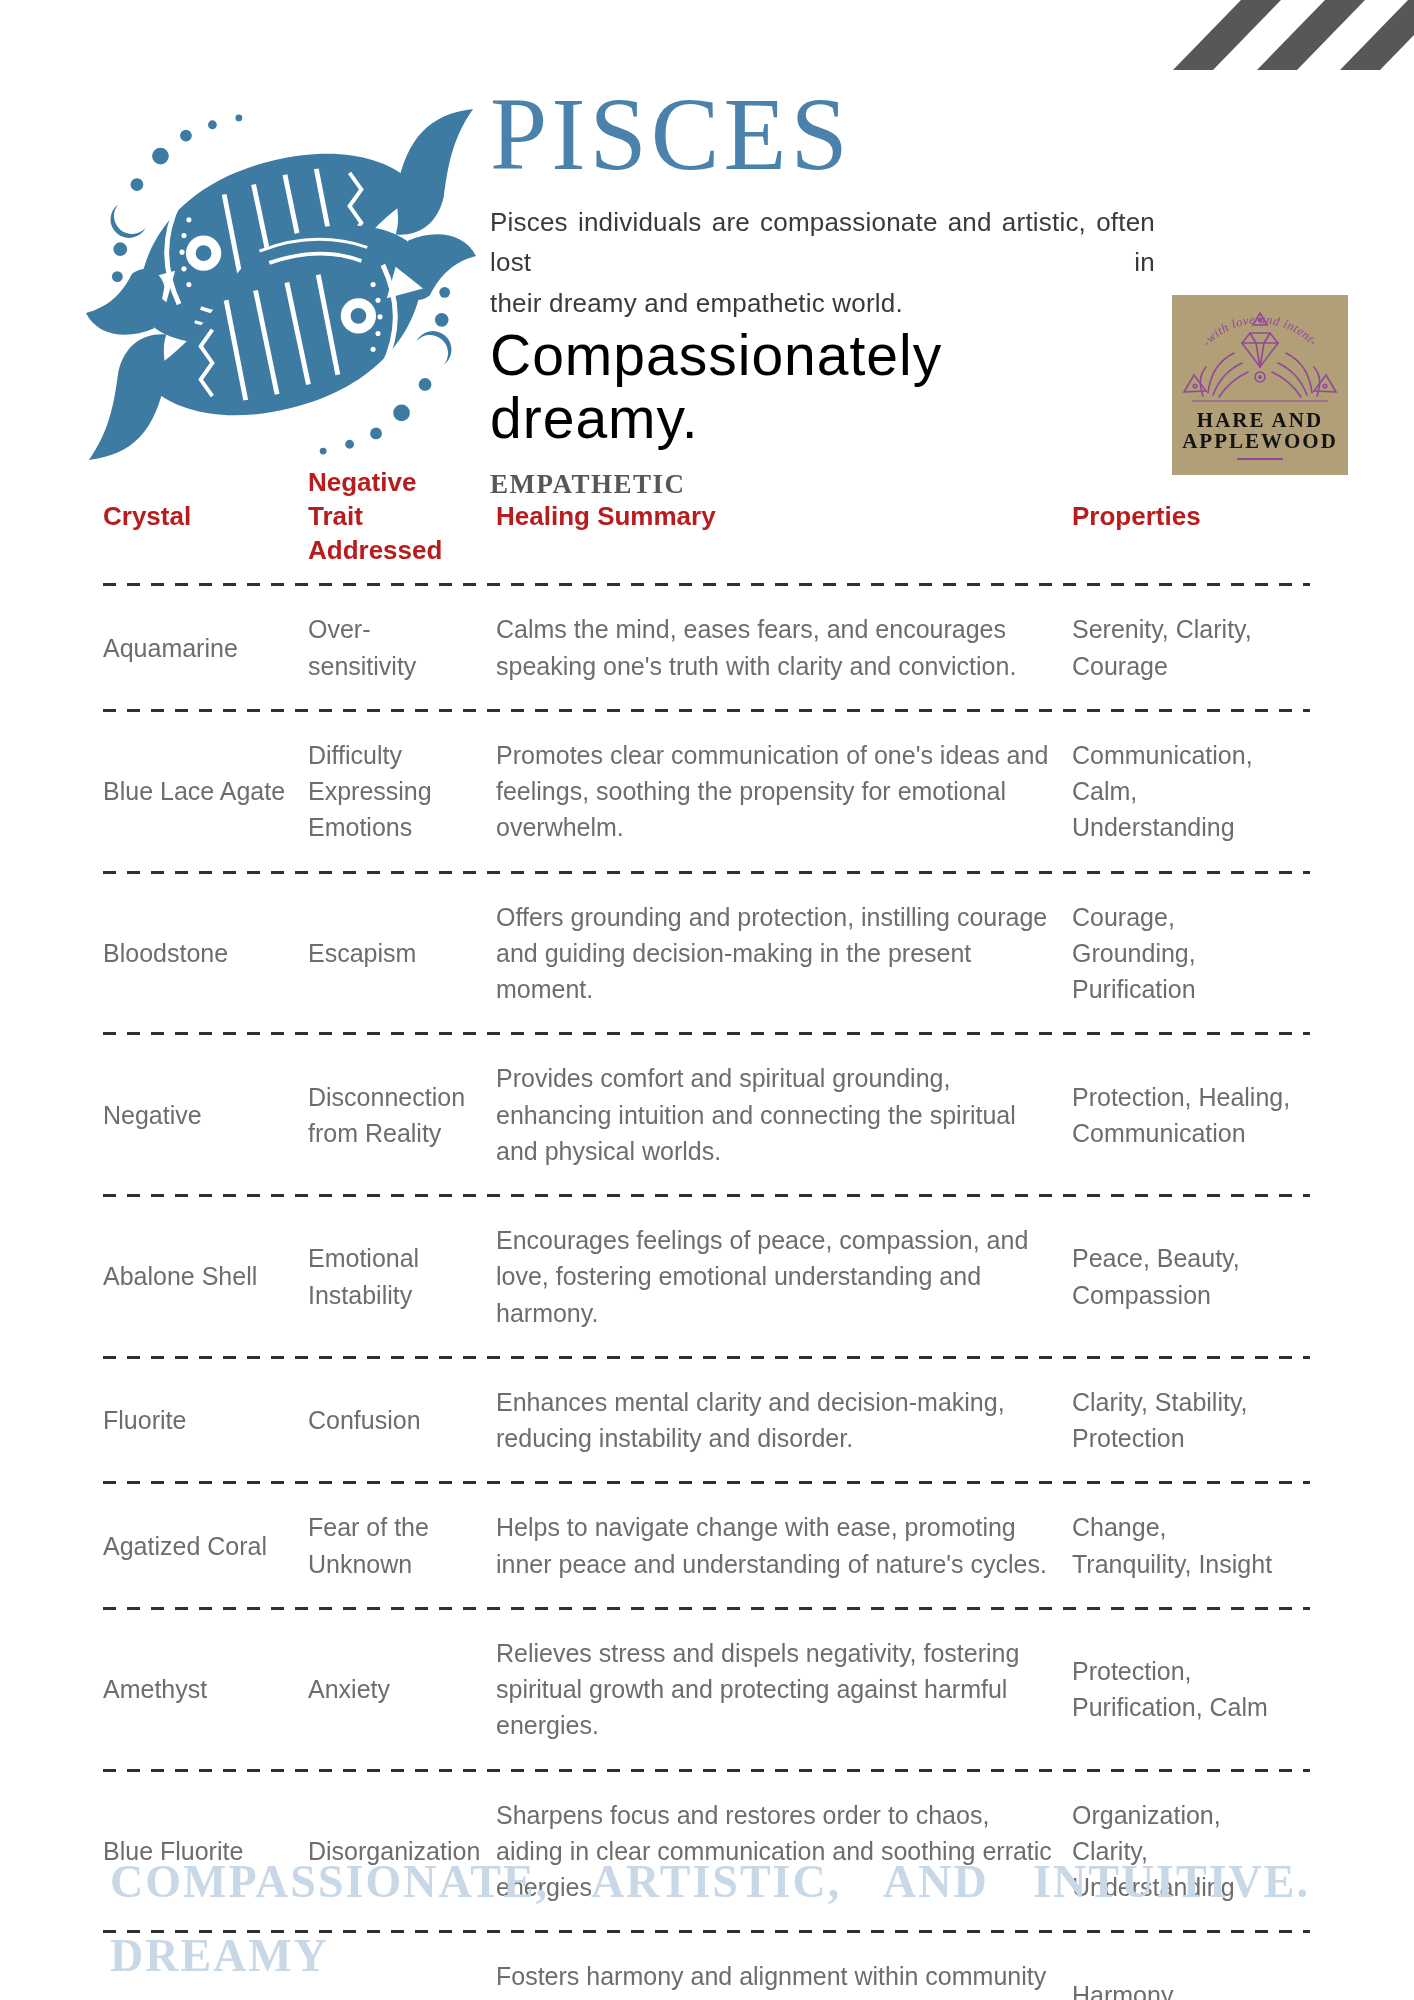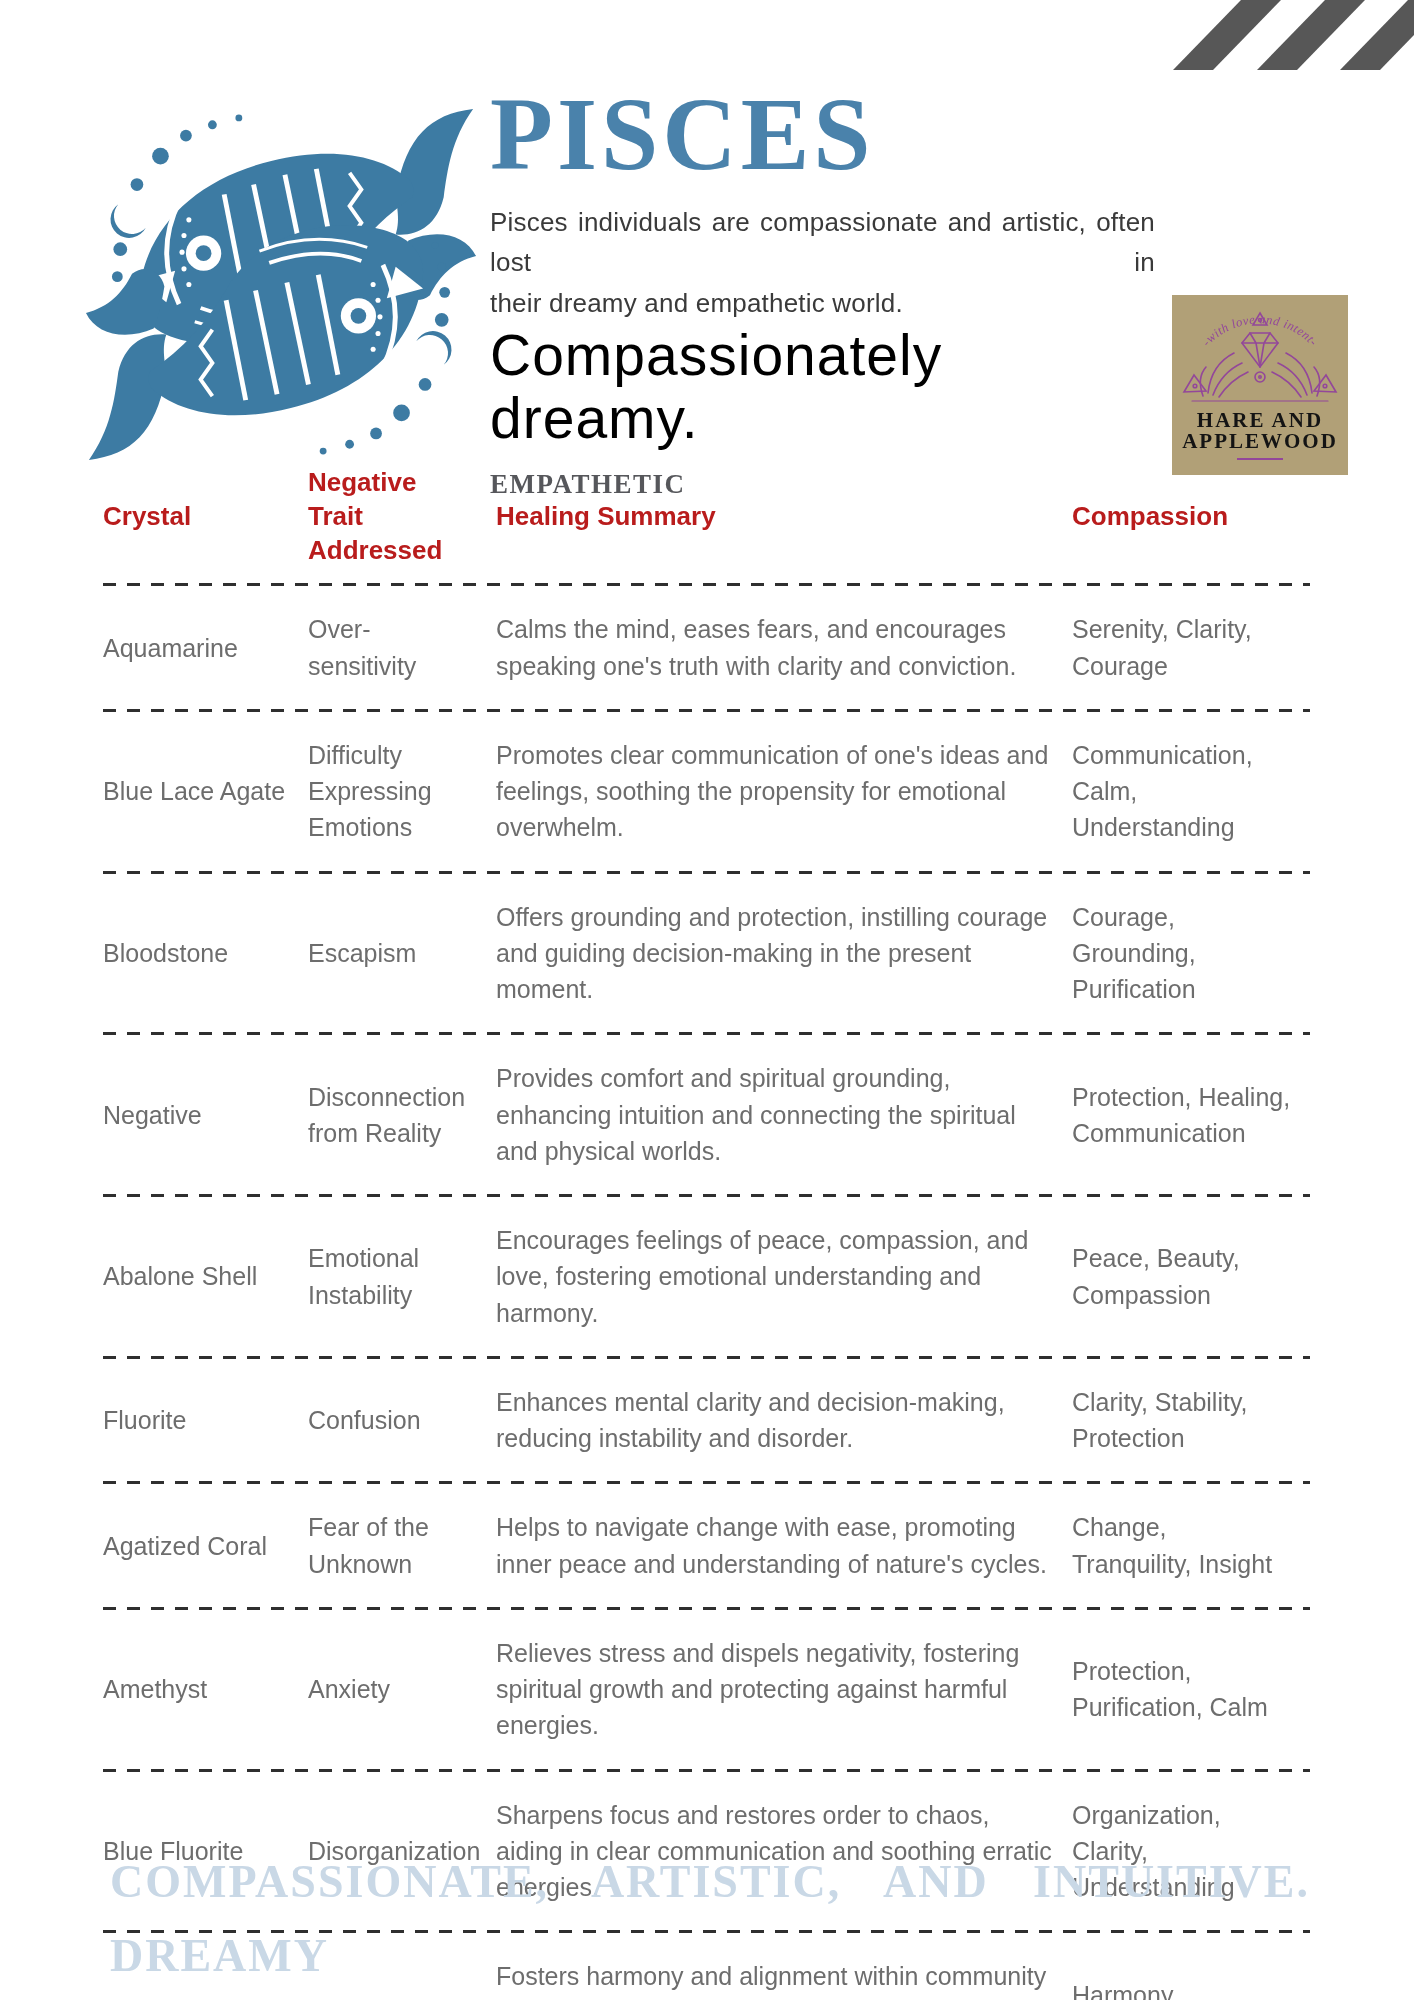--- a/index.html
+++ b/index.html
@@ -9,21 +9,21 @@
     font-family:"Liberation Sans","DejaVu Sans",sans-serif;
   }
   
   .stripes{position:absolute;top:0;right:0;width:250px;height:70px;}
   
   .fish{position:absolute;left:85px;top:100px;width:392px;height:370px;}
   
   .header-block{position:absolute;left:490px;top:80px;width:670px;}
   .title{
     font-family:"Liberation Serif","DejaVu Serif",serif;
-    font-weight:700;font-size:103px;line-height:1.05;margin:0;
+    font-weight:400;font-size:103px;line-height:1.05;margin:0;
     color:#4a82ab;letter-spacing:4px;
   }
   .desc{width:665px;margin-top:14px;font-size:26px;line-height:1.55;color:#3a3a3a;letter-spacing:0.2px;}
   .desc .j{text-align:justify;text-align-last:justify;}
   .tagline{margin-top:1px;font-size:57px;color:#000000;letter-spacing:1px;line-height:1.1;}
   .traits{
     margin-top:16px;font-family:"Liberation Serif","DejaVu Serif",serif;
     font-weight:700;font-size:27px;line-height:1.45;color:#56575b;letter-spacing:1.5px;
   }
   
@@ -165,21 +165,21 @@
   <div class="logo-name">HARE AND</div>
   <div class="logo-name">APPLEWOOD</div>
   <div class="logo-underline"></div>
 </div>
 
 <div class="ztable">
   <div class="thead">
     <div class="th">Crystal</div>
     <div class="th">Negative Trait Addressed</div>
     <div class="th">Healing Summary</div>
-    <div class="th">Compassion</div>
+    <div class="th">Properties</div>
   </div>
 
   <div class="dash"></div>
   <div class="trow">
     <div class="td">Aquamarine</div>
     <div class="td">Over-sensitivity</div>
     <div class="td">Calms the mind, eases fears, and encourages speaking one's truth with clarity and conviction.</div>
     <div class="td">Serenity, Clarity, Courage</div>
   </div>
 

